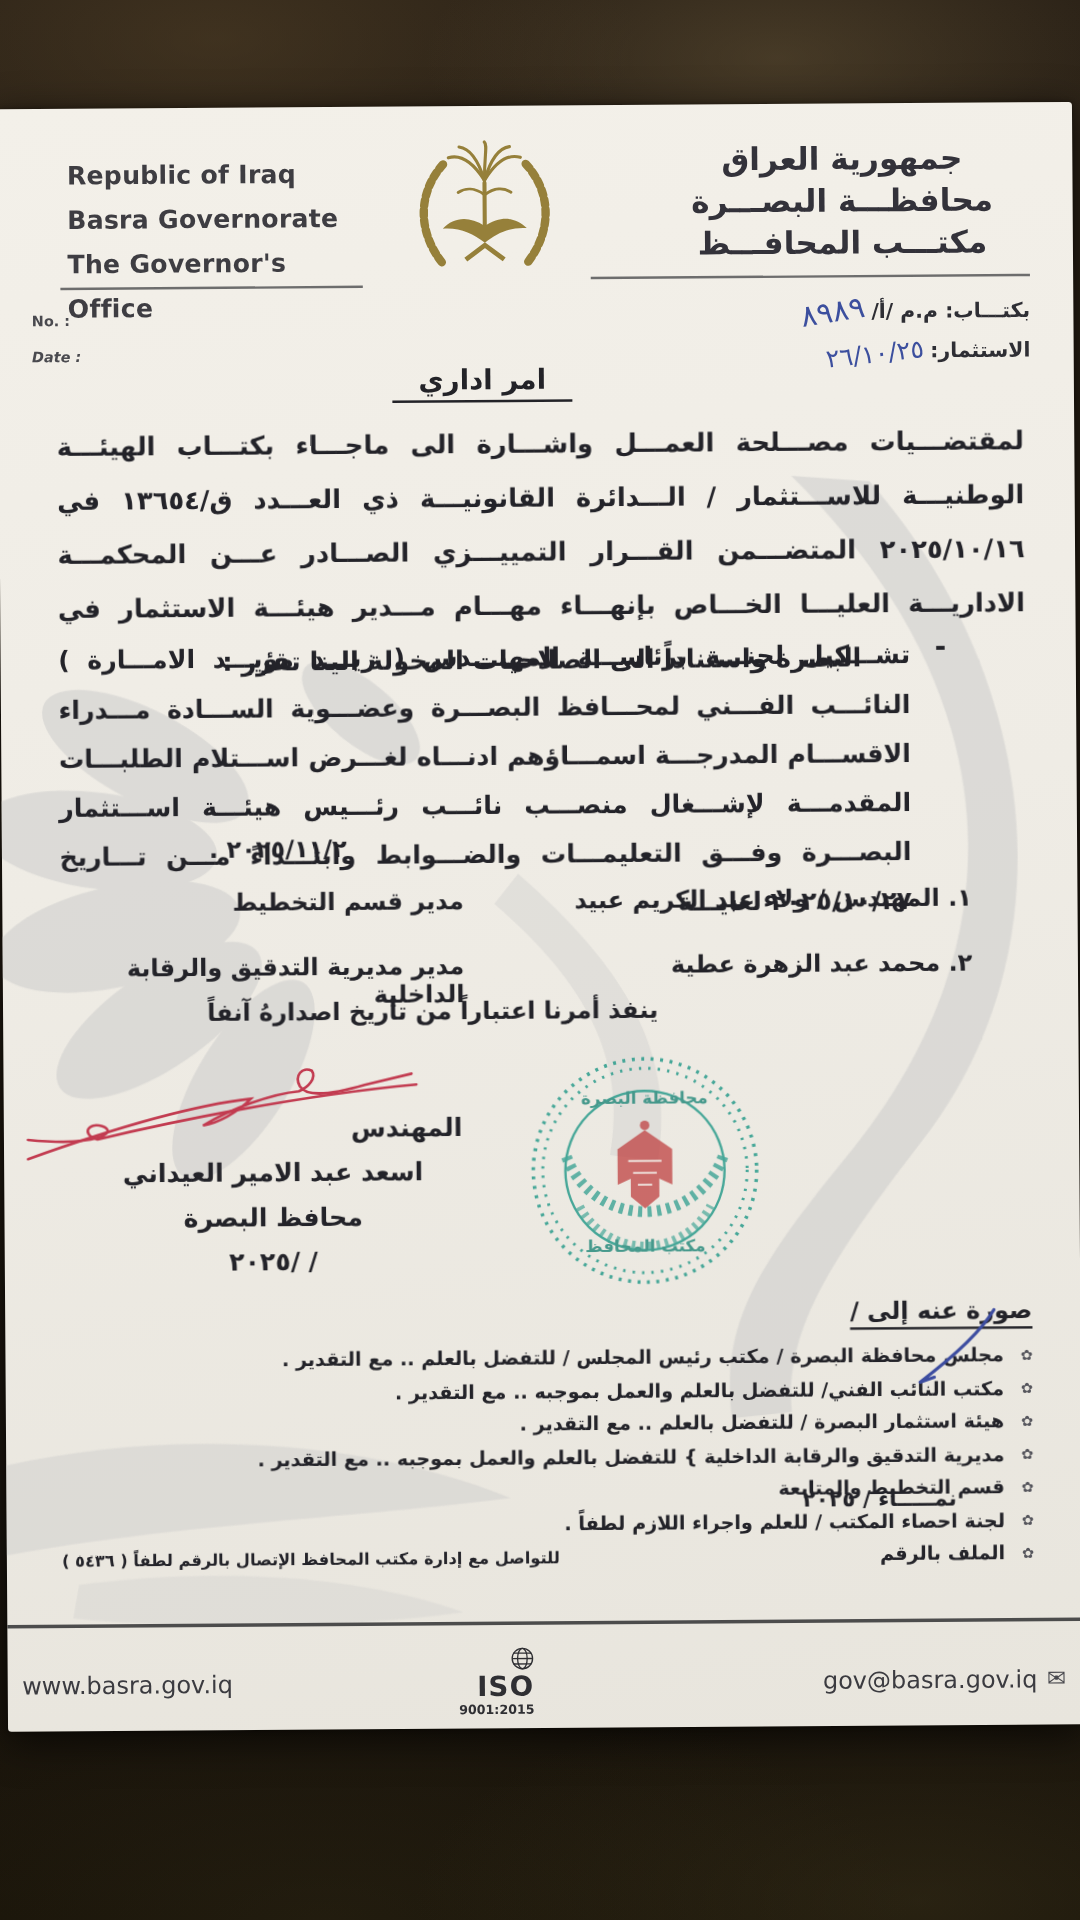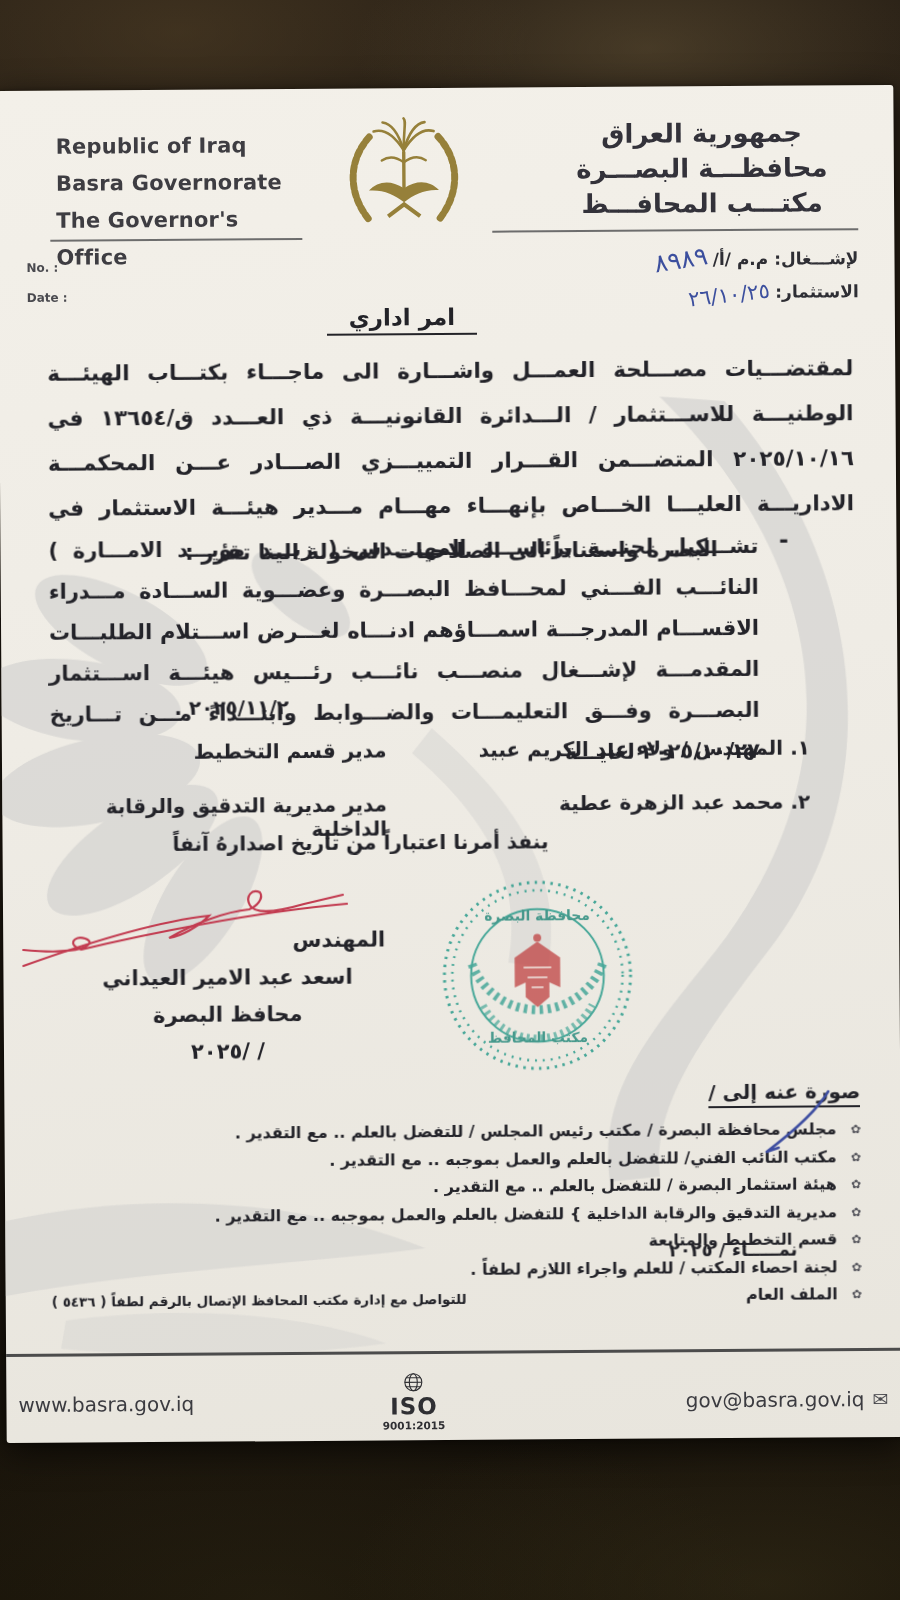--- a/index.html
+++ b/index.html
@@ -50,21 +50,21 @@
   .copyto{right:40px; top:994px; width:820px; color:#232329;}
   .copyto .head{display:inline-block; font-size:20px; font-weight:800; border-bottom:2px solid #232329; padding-bottom:2px; margin-bottom:9px;}
   .cpitem{font-size:16px; font-weight:700; line-height:25.5px;}
   .cpitem .bullet{display:inline-block; font-size:12px; color:#55555c; margin-left:14px; transform:translateY(-1px);}
   .blue-arrow{left:748px; top:1002px;}
   .nama{right:104px; top:1153px; font-size:18px; font-weight:700; color:#232329;}
   .contact{left:46px; top:1203px; font-size:13.5px; font-weight:700; color:#232329;}
   .footer-rule{top:1263px; left:0; width:896px; height:2.5px; background:#4c4c4c;}
   .footer-row{top:1284px; left:12px; right:14px; display:flex; justify-content:space-between; align-items:center;}
   .site{color:#3b3b40; font-size:20px;}
-  .iso{ text-align:center; color:#2f2f33; transform:translateX(-26px);}
+  .iso{ text-align:right; color:#2f2f33; transform:translateX(-26px);}
   .iso .iso-word{font-size:23px; font-weight:800; line-height:20px; letter-spacing:1px;}
   .iso .iso-sub{font-size:10.5px; font-weight:700; margin-top:3px;}
   .email{color:#3b3b40; font-size:20px; display:flex; align-items:center; gap:8px;}
   .env{font-size:19px; color:#4a4a4f;}
 </style>
 </head>
 <body>
 
 <div class="paper">
 
@@ -109,24 +109,24 @@
   <div class="hdr-ar ar">
     <div>جمهورية العراق</div>
     <div>محافظـــة البصـــرة</div>
     <div>مكتـــب المحافـــظ</div>
   </div>
 
   <div class="rule-left"></div>
   <div class="rule-right"></div>
 
   <div class="lbl-en" style="top:170px;">No. :</div>
-  <div class="lbl-en" style="top:200px;">Date :</div>
+  <div class="lbl-en" style="top:200px;font-style:italic;">Date :</div>
 
   <div class="ref-line ar" style="top:156px;">
-    <span>لإشـــغال: م.م /أ/</span>
+    <span>بكتـــاب: م.م /أ/</span>
     <span class="hand num">٨٩٨٩</span>
   </div>
   <div class="ref-line ar" style="top:193px;">
     <span>الاستثمار:</span>
     <span class="hand date">٢٦/١٠/٢٥</span>
   </div>
 
   <div class="title ar">امر اداري</div>
 
   <div class="para1 ar">لمقتضـــيات مصـــلحة العمـــل واشـــارة الى ماجـــاء بكتـــاب الهيئـــة الوطنيـــة للاســـتثمار / الـــدائرة القانونيـــة ذي العـــدد ق/١٣٦٥٤ في ٢٠٢٥/١٠/١٦ المتضـــمن القـــرار التمييـــزي الصـــادر عـــن المحكمـــة الاداريـــة العليـــا الخـــاص بإنهـــاء مهـــام مـــدير هيئـــة الاستثمار في البصرة واستناداً الى الصلاحيات المخولة الينا تقرر :</div>
@@ -187,21 +187,21 @@
   </svg>
 
   <div class="copyto ar">
     <div class="head">صورة عنه إلى /</div>
     <div class="cpitem"><span class="bullet">✿</span><span>مجلس محافظة البصرة / مكتب رئيس المجلس / للتفضل بالعلم .. مع التقدير .</span></div>
     <div class="cpitem"><span class="bullet">✿</span><span>مكتب النائب الفني/ للتفضل بالعلم والعمل بموجبه .. مع التقدير .</span></div>
     <div class="cpitem"><span class="bullet">✿</span><span>هيئة استثمار البصرة / للتفضل بالعلم .. مع التقدير .</span></div>
     <div class="cpitem"><span class="bullet">✿</span><span>مديرية التدقيق والرقابة الداخلية } للتفضل بالعلم والعمل بموجبه .. مع التقدير .</span></div>
     <div class="cpitem"><span class="bullet">✿</span><span>قسم التخطيط والمتابعة</span></div>
     <div class="cpitem"><span class="bullet">✿</span><span>لجنة احصاء المكتب / للعلم واجراء اللازم لطفاً .</span></div>
-    <div class="cpitem"><span class="bullet">✿</span><span>الملف العام</span></div>
+    <div class="cpitem"><span class="bullet">✿</span><span>الملف بالرقم</span></div>
   </div>
 
   <svg class="blue-arrow" width="84" height="78" viewBox="0 0 84 78">
     <path d="M76,4 C64,24 38,46 14,64 M14,64 L26,60" stroke="#3d4da0" stroke-width="2.6" fill="none" stroke-linecap="round"></path>
   </svg>
 
   <div class="nama ar">نمـــــاء   /   ٢٠٢٥</div>
   <div class="contact ar">للتواصل مع إدارة مكتب المحافظ الإتصال بالرقم لطفاً ( ٥٤٣٦ )</div>
   <div class="footer-rule"></div>
 

